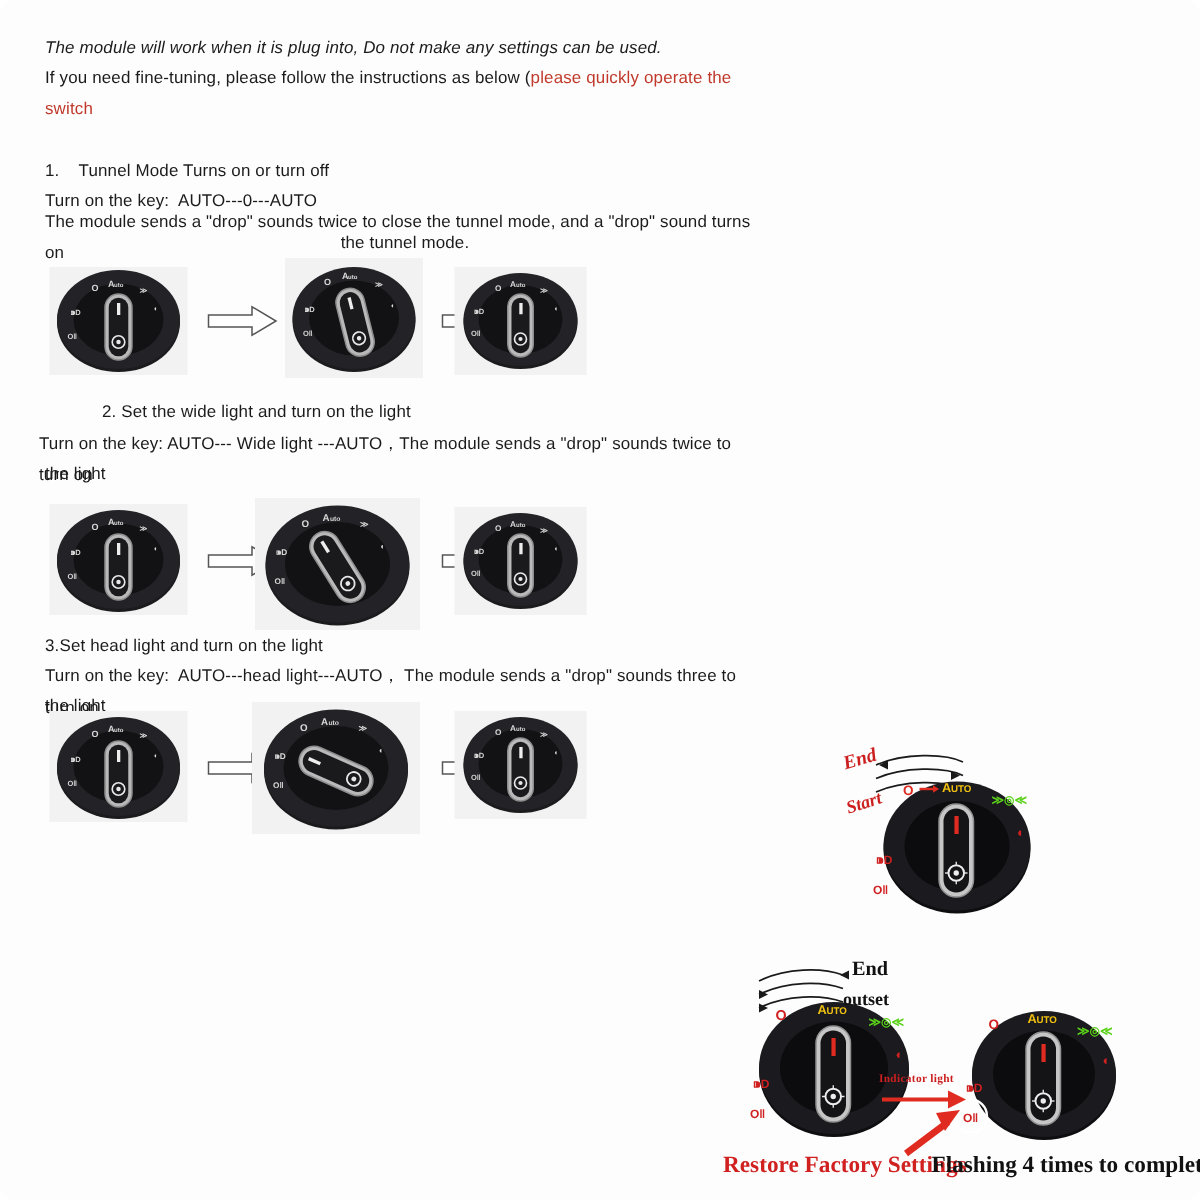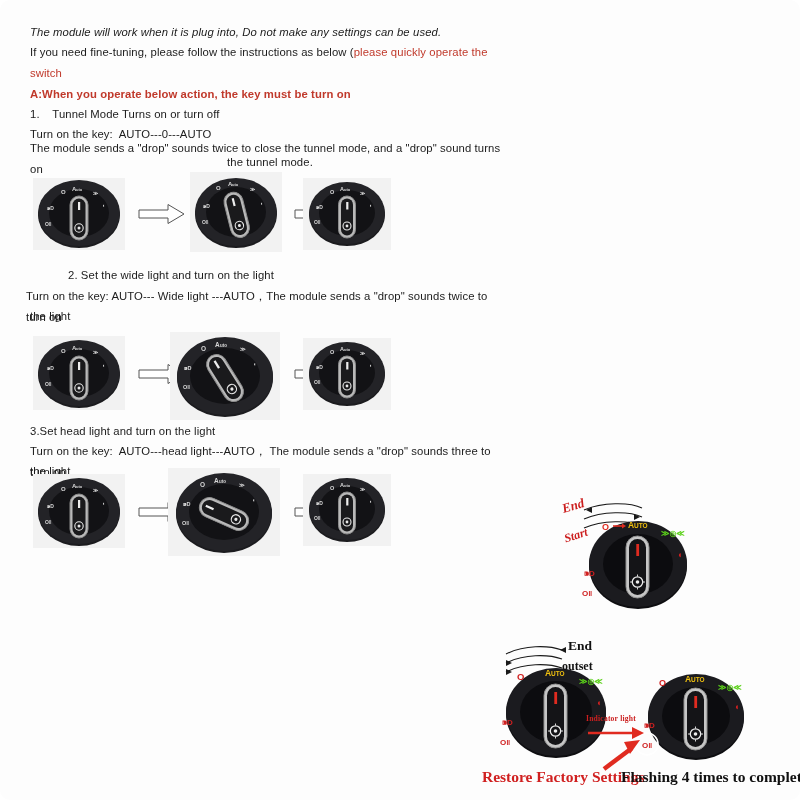--- a/index.html
+++ b/index.html
@@ -78,21 +78,20 @@
 </head>
 <body>
 
 <div class="page">
 
   <div class="txt p1">The module will work when it is plug into, Do not make any settings can be used.</div>
 
   <div class="txt" style="left:30px;top:42px;width:480px;"><span>If you need fine-tuning, please follow the instructions as below (</span><span class="red">please quickly operate the switch</span></div>
 
 
-  <div class="txt redb p2">A:When you operate below action, the key must be turn on</div>
   <div class="txt p3">1.    Tunnel Mode Turns on or turn off</div>
   <div class="txt p4">Turn on the key:  AUTO---0---AUTO</div>
   <div class="txt" style="left:30px;top:138px;width:480px;">The module sends a "drop" sounds twice to close the tunnel mode, and a "drop" sound turns on</div>
   <div class="txt" style="left:30px;top:152px;width:480px;text-align:center;">the tunnel mode.</div>
 
   <div class="txt p5">2. Set the wide light and turn on the light</div>
   <div class="txt p6">Turn on the key: AUTO--- Wide light ---AUTO，The module sends a "drop" sounds twice to turn on</div>
   <div class="txt" style="left:30px;top:306px;width:480px;">the light</div>
 
   <div class="txt p7">3.Set head light and turn on the light</div>

